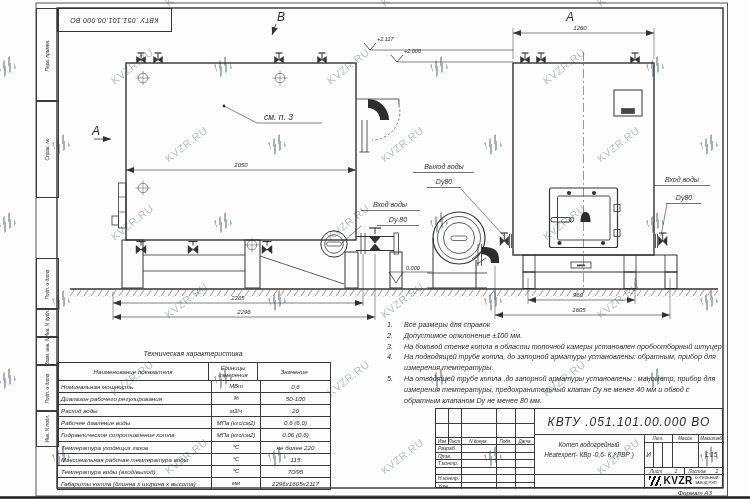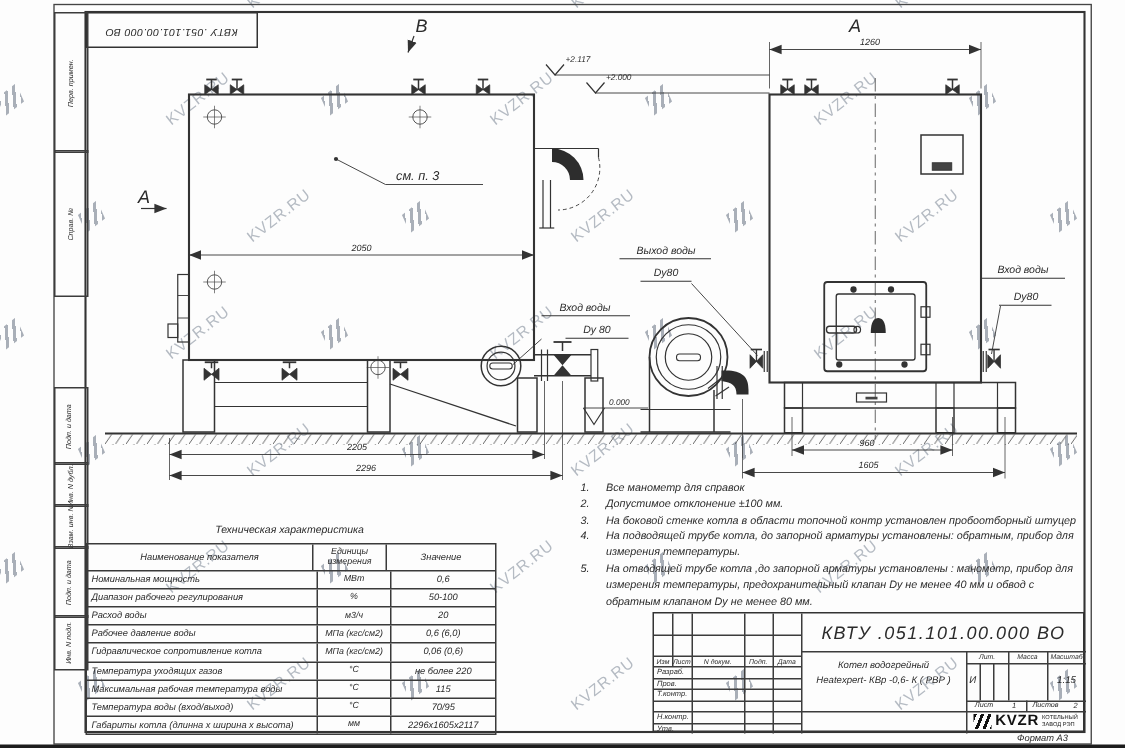--- a/index.html
+++ b/index.html
@@ -392,29 +392,29 @@
     <div class="tt-row">
         <span class="c-name">Габариты котла (длинна х ширина х высота)</span>
         <span class="c-units">мм</span>
         <span class="c-value">2296х1605х2117</span>
       </div>
   </div>
 
   <div class="ovl notes">
     <div class="note">
         <span class="n">1.</span>
-        <span class="tx">Все манометр для справок</span>
+        <span class="tx">Все размеры для справок</span>
       </div>
     <div class="note">
         <span class="n">2.</span>
         <span class="tx">Допустимое отклонение  ±100 мм.</span>
       </div>
     <div class="note">
         <span class="n">3.</span>
-        <span class="tx">На боковой стенке котла в области топочной контр установлен пробоотборный штуцер</span>
+        <span class="tx">На боковой стенке котла в области топочной камеры установлен пробоотборный штуцер</span>
       </div>
     <div class="note">
         <span class="n">4.</span>
         <span class="tx">На  подводящей трубе котла,  до запорной арматуры установлены:  обратным, прибор для измерения температуры.</span>
       </div>
     <div class="note">
         <span class="n">5.</span>
         <span class="tx">На отводящей трубе котла ,до запорной арматуры установлены : манометр, прибор для измерения температуры, предохранительный клапан  Dу не менее  40 мм и обвод с обратным клапаном  Dу не менее  80 мм.</span>
       </div>
   </div>

